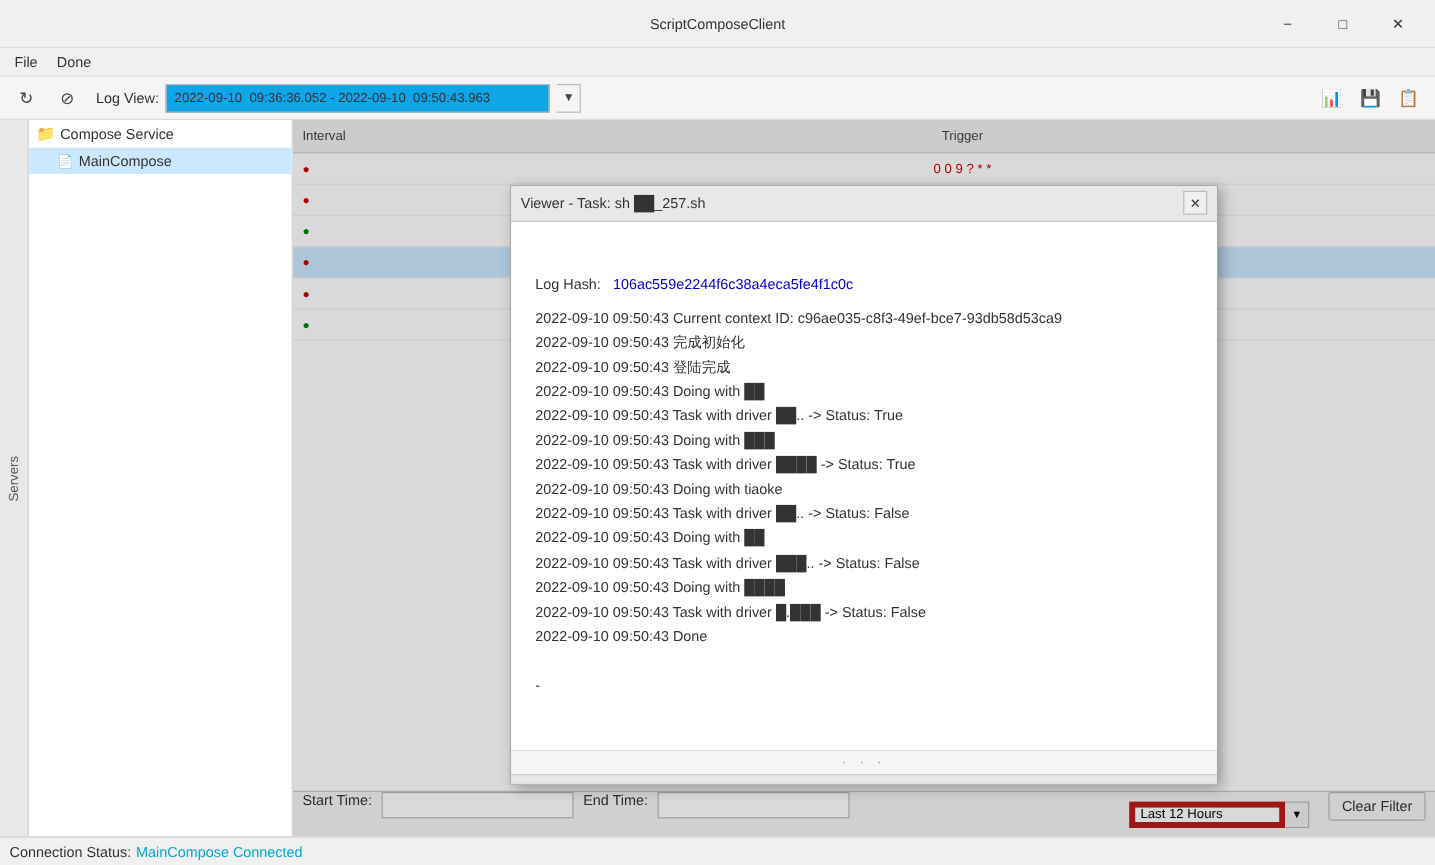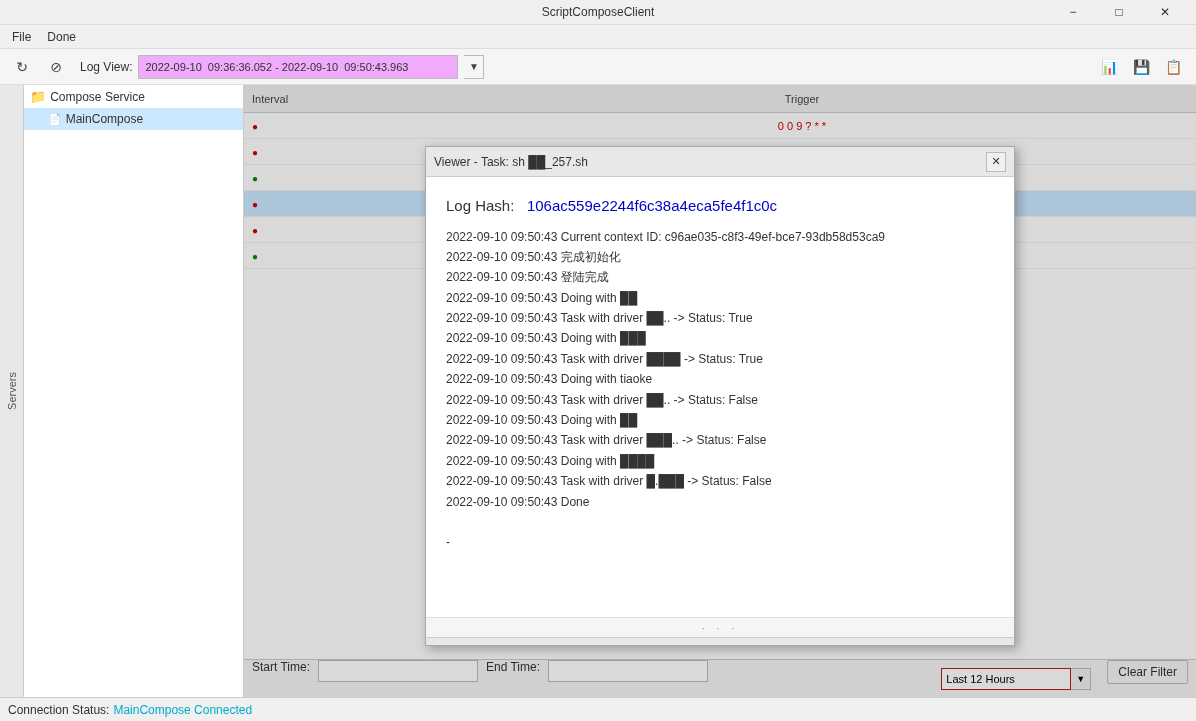--- a/index.html
+++ b/index.html
@@ -10,21 +10,21 @@
       width: 1196px;
       height: 721px;
       overflow: hidden;
       display: flex;
       flex-direction: column;
     }
 
     
     .title-bar {
       background: #f0f0f0;
-      height: 25px;
+      height: 40px;
       display: flex;
       align-items: center;
       justify-content: space-between;
       border-bottom: 1px solid #ddd;
       padding: 4px 8px;
       flex-shrink: 0;
     }
     .title-bar-text {
       position: absolute;
       left: 50%;
@@ -92,21 +92,21 @@
       border-radius: 2px;
     }
     .log-view-label {
       font-size: 12px;
       color: #333;
       margin-left: 4px;
     }
     .log-view-input {
       height: 24px;
       border: 1px solid #bbb;
-      background: #f0abfc;
+      background: #0ea5e9;
       padding: 0 6px;
       font-size: 11px;
       width: 320px;
       color: #333;
     }
     .log-view-dropdown {
       height: 24px;
       width: 20px;
       border: 1px solid #bbb;
       background: #f5f5f5;
@@ -278,21 +278,21 @@
       width: 160px;
     }
     .filter-select-wrap {
       display: flex;
       align-items: center;
       gap: 0;
       margin-left: auto;
     }
     .filter-select {
       height: 22px;
-      border: 1px solid #b91c1c;
+      border: 5px solid #b91c1c;
       background: white;
       padding: 0 4px;
       font-size: 11px;
       width: 130px;
       appearance: none;
     }
     .filter-select-arrow {
       height: 22px;
       width: 20px;
       border: 1px solid #bbb;
@@ -386,22 +386,23 @@
       flex: 1;
       padding: 16px 20px;
       overflow-y: auto;
       background: white;
       font-size: 12px;
       line-height: 1.7;
       color: #333;
     }
     .log-hash-line {
       margin-bottom: 8px;
-      font-size: 15px;
-      color: #333;
+      font-size: 12px;
+      color: #333;
+      margin-top: 26px;
     }
     .log-hash-value {
       color: #0000cc;
     }
     .log-line {
       font-size: 12px;
       color: #333;
       white-space: nowrap;
     }
     .modal-footer {

